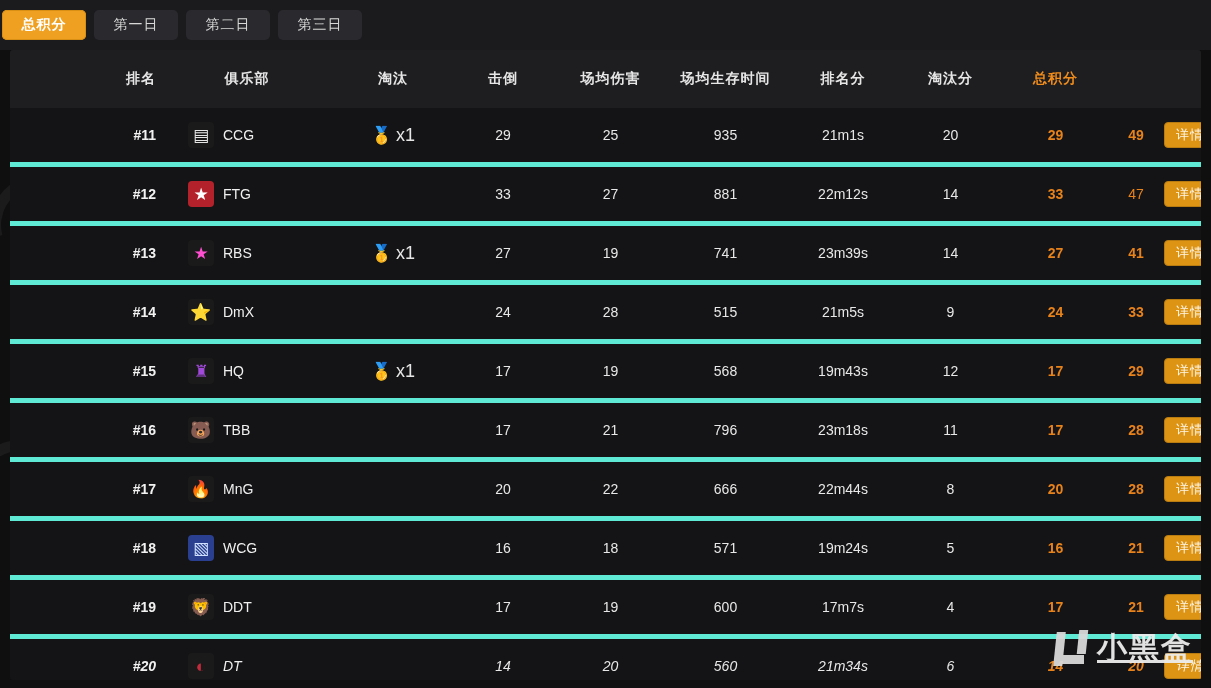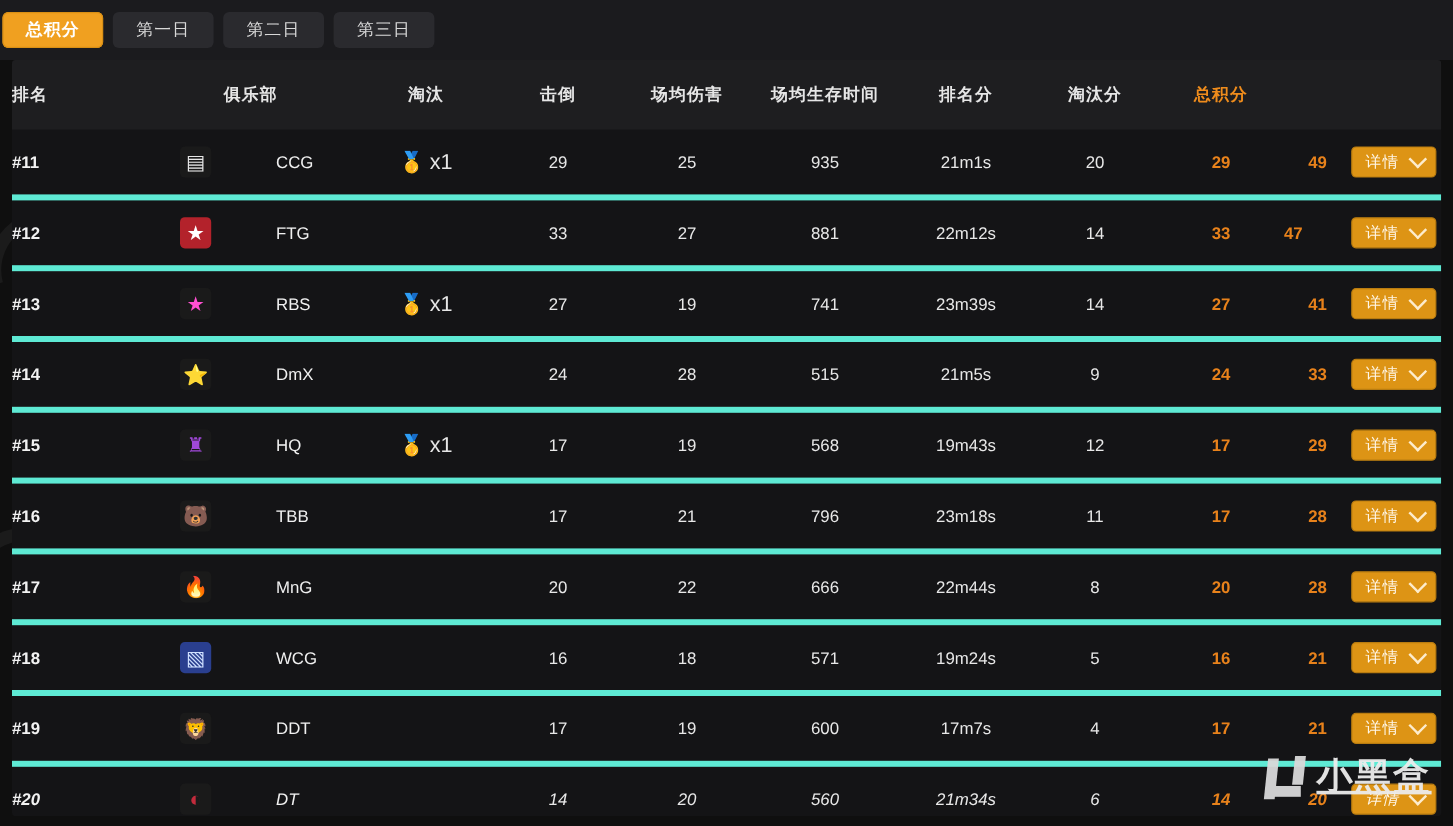--- a/index.html
+++ b/index.html
@@ -110,21 +110,21 @@
     align-items: center;
     height: 54px;
     border-bottom: 5px solid #5eead4;
     font-size: 14px;
     position: relative;
     z-index: 7;
   }
   .row:last-of-type { border-bottom: 1px solid #b91c1c; font-style: italic; }
 
   
-  .c-rank   { width: 108px; text-align: left; flex: none; }
+  .c-rank   { width: 108px; text-align: right; flex: none; padding-left: 38px; }
   .c-club   { width: 182px; flex: none; display: flex; align-items: center; justify-content: center; }
   .c-elim   { width: 110px; flex: none; display: flex; align-items: center; justify-content: center; }
   .c-kd     { width: 110px; flex: none; text-align: center; }
   .c-dmg    { width: 105px; flex: none; text-align: center; }
   .c-surv   { width: 125px; flex: none; text-align: center; }
   .c-rpts   { width: 110px; flex: none; text-align: center; }
   .c-epts   { width: 105px; flex: none; text-align: center; }
   .c-total  { width: 105px; flex: none; text-align: center; }
   .c-act    { width: 131px; flex: none; display: flex; align-items: center; justify-content: flex-start; }
 
@@ -135,21 +135,21 @@
   .club-inner { display: flex; align-items: center; gap: 9px; width: 118px; }
   .logo {
     width: 26px; height: 26px;
     flex: none;
     border-radius: 4px;
     display: flex; align-items: center; justify-content: center;
     font-size: 17px;
     line-height: 1;
     overflow: hidden;
   }
-  .club-name { font-size: 14px; color: #f0f0f0; white-space: nowrap; margin-left: 45px; }
+  .club-name { font-size: 14px; color: #f0f0f0; white-space: nowrap; }
 
   
   .medal { display: flex; align-items: center; gap: 4px; }
   .medal .m-ico { font-size: 17px; line-height: 1; }
   .medal .m-cnt { font-size: 18px; color: #e6e6e6; }
 
   
   .btn-detail {
     display: inline-flex;
     align-items: center;
@@ -319,21 +319,21 @@
           </div>
         </div>
         <div class="c-elim"></div>
         <div class="c-kd">33</div>
         <div class="c-dmg">27</div>
         <div class="c-surv">881</div>
         <div class="c-rpts">22m12s</div>
         <div class="c-epts">14</div>
         <div class="c-total">33</div>
         <div class="c-act">
-          <span style="width:56px;text-align:left;color:#e8821b;font-weight:bold">47</span>
+          <span style="width:56px;text-align:center;color:#e8821b;font-weight:normal">47</span>
           <span class="btn-detail">
             <span>详情</span>
             <span class="chev"></span>
           </span>
         </div>
       </div>
       <div class="row">
         <div class="c-rank">#13</div>
         <div class="c-club">
           <div class="club-inner">

